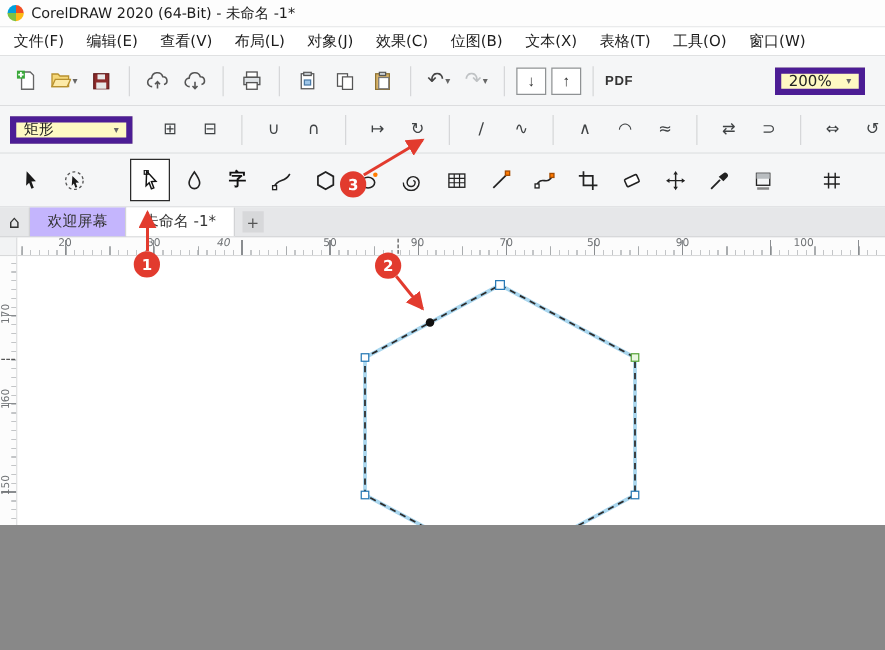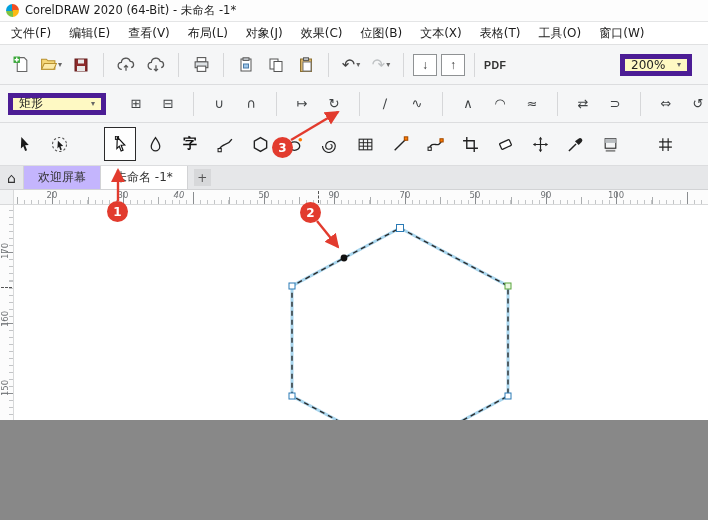--- a/index.html
+++ b/index.html
@@ -67,21 +67,21 @@
     background-image:
       repeating-linear-gradient(to right,#8a8d90 0 1px,transparent 1px 70.5px),
       repeating-linear-gradient(to right,#a9acae 0 1px,transparent 1px 35.25px),
       repeating-linear-gradient(to right,#c3c5c7 0 1px,transparent 1px 7.05px);
     background-size:100% 12px,100% 7px,100% 4px;
     background-position:38px 100%,2.75px 100%,2.75px 100%;
     background-repeat:no-repeat; }
   .hnum { position:absolute; top:0; transform:translateX(-50%); font-size:8.5px; color:#707376; }
   .hnum:nth-of-type(1){left:38px;} .hnum:nth-of-type(2){left:109px;} .hnum:nth-of-type(3){left:165px;font-style:italic;}
   .hnum:nth-of-type(4){left:250px;text-align:center;} .hnum:nth-of-type(5){left:320px;} .hnum:nth-of-type(6){left:391px;}
-  .hnum:nth-of-type(7){left:461px;} .hnum:nth-of-type(8){left:532px;} .hnum:nth-of-type(9){left:602px;text-align:center;}
+  .hnum:nth-of-type(7){left:461px;} .hnum:nth-of-type(8){left:532px;} .hnum:nth-of-type(9){left:629px;text-align:center;}
   .hcursor { position:absolute; left:304px; top:1px; bottom:1px; border-left:1px dashed #555; }
 
   .vruler { position:absolute; top:205px; left:0; width:14px; bottom:0; background:#fcfcfc;
     border-right:1px solid #d8d9da;
     background-image:
       repeating-linear-gradient(to bottom,#8a8d90 0 1px,transparent 1px 70.5px),
       repeating-linear-gradient(to bottom,#c3c5c7 0 1px,transparent 1px 7.05px);
     background-size:12px 100%,4px 100%;
     background-position:100% 47px,100% 4.7px;
     background-repeat:no-repeat; }

